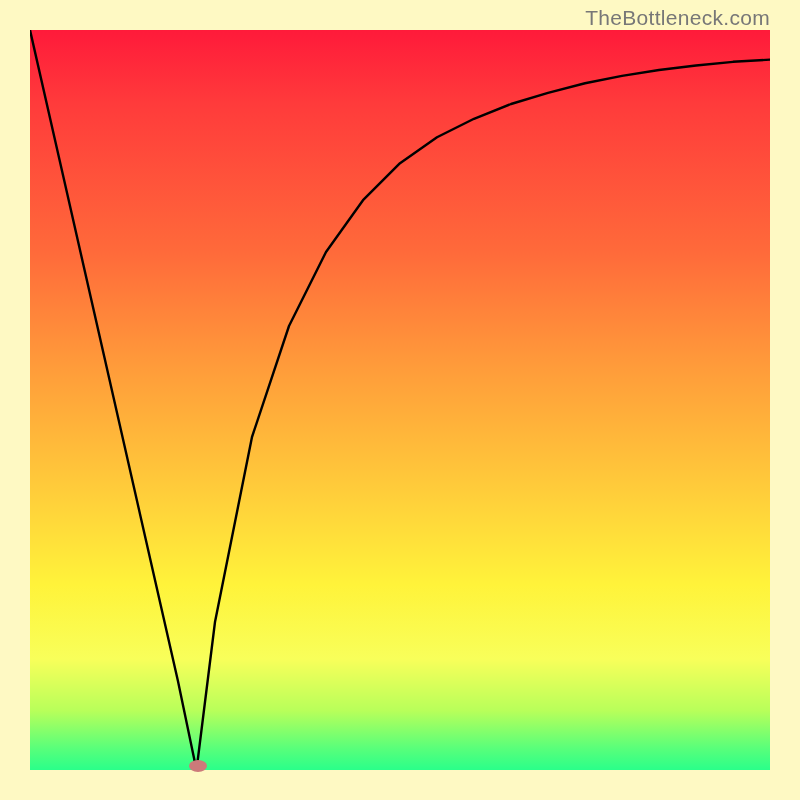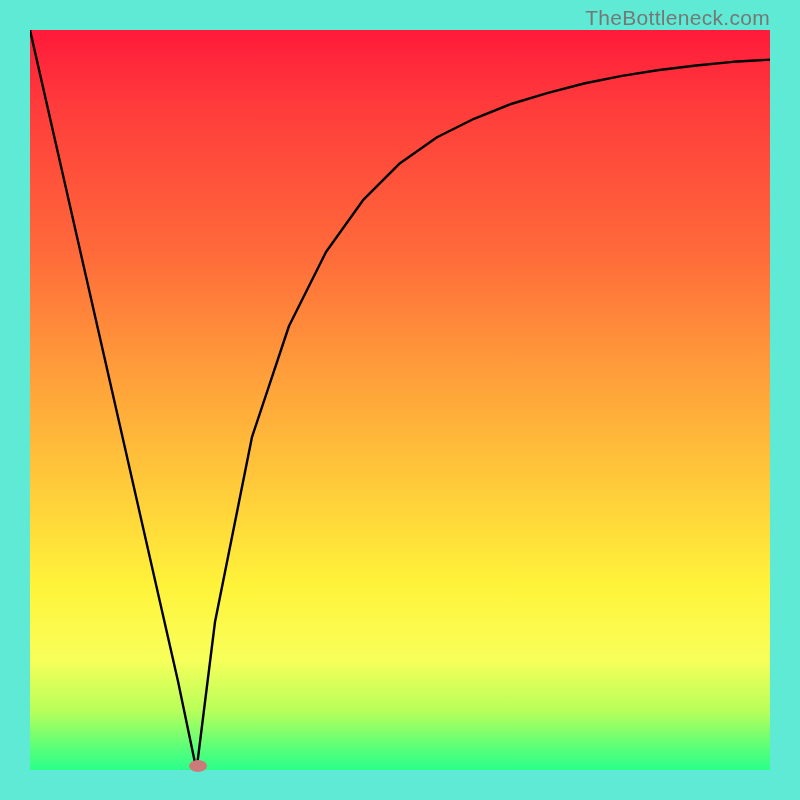--- a/index.html
+++ b/index.html
@@ -8,21 +8,21 @@
     width: 800px;
     height: 800px;
     overflow: hidden;
     background: #000;
     font-family: Arial, Helvetica, sans-serif;
   }
   .frame {
     position: relative;
     width: 800px;
     height: 800px;
-    background: #5eead4;
+    background: #fef9c3;
   }
   .plot-area {
     position: absolute;
     left: 30px;
     top: 30px;
     width: 740px;
     height: 740px;
     
     background: linear-gradient(
       to bottom,

